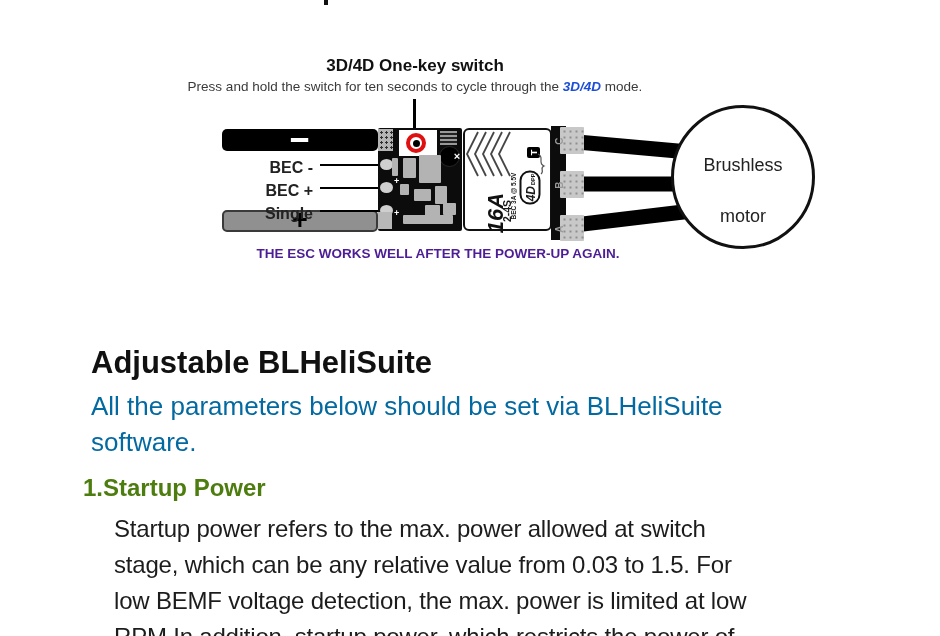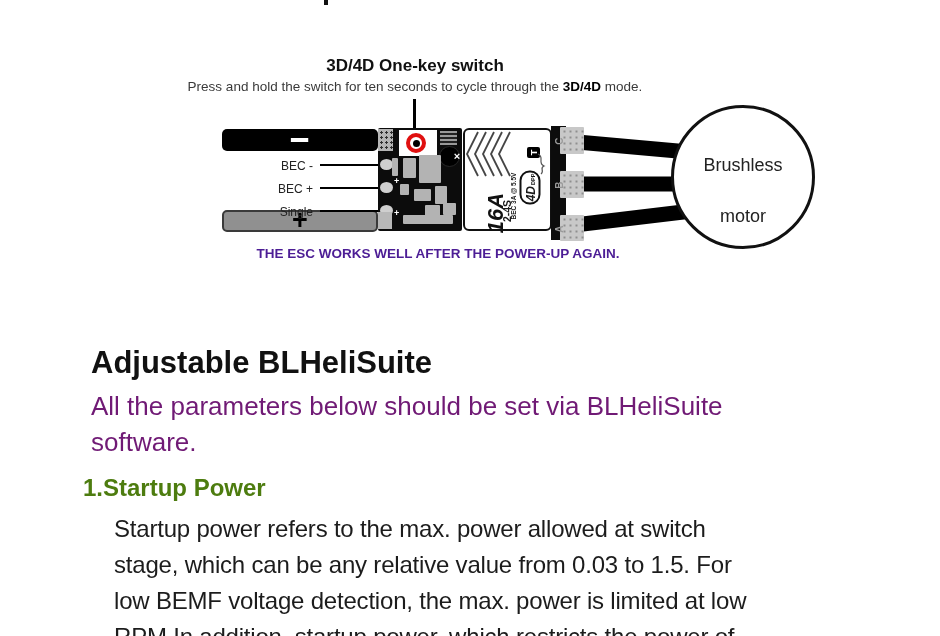--- a/index.html
+++ b/index.html
@@ -9,35 +9,35 @@
   #canvas { position:relative; width:820px; height:636px; background:#fff; }
 
   
   .top-mark { left:324px; top:0; width:4px; height:5px; background:#111; }
 
   
   .dg-title { left:215px; top:56px; width:400px; text-align:center;
     font-size:17px; font-weight:bold; color:#111; }
   .dg-sub { left:70px; top:79px; width:690px; text-align:center;
     font-size:13.5px; color:#3a3a3a; }
-  .dg-sub b { color:#000000; }
+  .dg-sub b { color:#1d4ed8;font-style:italic; }
 
   .pointer-line { left:413px; top:99px; width:3px; height:34px; background:#000; }
 
   
   .wire-neg { left:222px; top:129px; width:156px; height:22px; background:#000;
     border-radius:5px; display:flex; align-items:center; justify-content:center; }
   .wire-neg span { color:#fff; font-size:34px; font-weight:bold; line-height:0;
     transform:scaleX(2.0); margin-top:-6px; }
   .wire-pos { left:222px; top:210px; width:156px; height:22px; background:#909090;
     border:2px solid #3a3a3a; border-radius:5px; display:flex; align-items:center; justify-content:center; }
   .wire-pos span { color:#000; font-size:27px; font-weight:600; line-height:0; margin-top:-2px; }
 
   
-  .pin-label { width:80px; text-align:right; font-size:12px; font-weight:normal; color:#222; }
+  .pin-label { width:80px; text-align:right; font-size:16px; font-weight:bold; color:#222; }
   .leader { height:2px; background:#000; }
 
   
   .pcb { left:378px; top:128px; width:84px; height:103px; background:#0c0c0c; border-radius:2px; }
   .conn-block { left:378px; top:129px; width:15px; height:22px; background:#b5b5b5;
     background-image:radial-gradient(circle,#2e2e2e 1.1px, transparent 1.4px);
     background-size:5px 5px; background-position:1px 1px; }
   .pad-oval { width:13px; height:11px; background:#cfcfcf; border-radius:50%; }
   .switch-body { left:399px; top:130px; width:38px; height:26px; background:#fff; }
   .switch-ring { left:406px; top:133px; width:20px; height:20px; border:4px solid #e01010;
@@ -80,21 +80,21 @@
   .motor { left:671px; top:105px; width:144px; height:144px; background:#fff;
     border:3px solid #111; border-radius:50%; display:flex; flex-direction:column;
     align-items:center; justify-content:center; z-index:3; }
   .motor div { font-size:18px; line-height:23px; color:#222;margin-top:28px; }
 
   .dg-caption { left:88px; top:246px; width:700px; text-align:center;
     font-size:13.5px; font-weight:bold; color:#4c1d95; }
 
   
   .h2 { left:91px; top:345px; font-size:31px; font-weight:bold; color:#111; }
-  .intro { left:91px; top:388px; font-size:26px; line-height:36px; color:#701a75; }
+  .intro { left:91px; top:388px; font-size:26px; line-height:36px; color:#0369a1; }
   .h3 { left:83px; top:474px; font-size:24px; font-weight:bold; color:#4d7c0f; }
   .para { left:114px; top:511px; font-size:24px; line-height:36px; color:#1c1c1c;
     letter-spacing:-0.2px; }
 
   svg.overlay { position:absolute; left:0; top:0; pointer-events:none; }
 </style>
 </head>
 <body>
 
 <div id="canvas">

